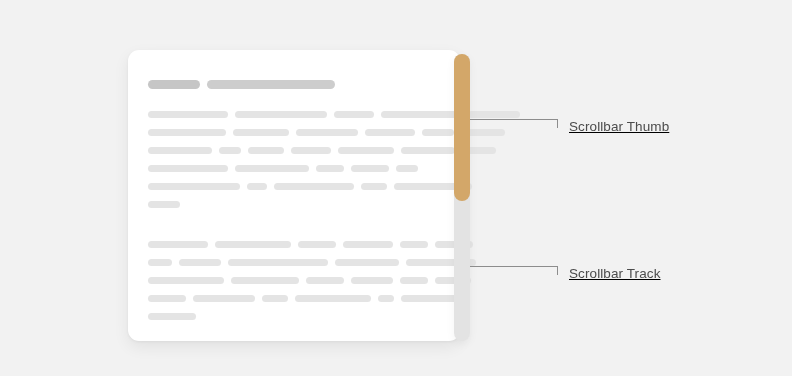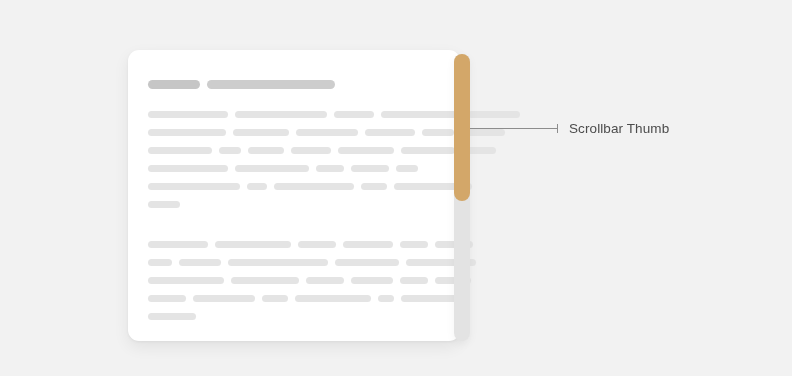--- a/index.html
+++ b/index.html
@@ -84,21 +84,22 @@
     height: 147px;
     background: #d3a769;
     border-radius: 8px;
   }
 
   
   .anno {
     position: absolute;
     height: 18px;
     display: flex;
-    align-items: center;
+    align-items: flex-start;
+    text-decoration: underline;
   }
   .anno-line {
     width: 87px;
     height: 1px;
     background: #8d8d8d;
     flex: 0 0 auto;
   }
   .anno-tick {
     width: 1px;
     height: 9px;
@@ -218,14 +219,19 @@
   <div class="scroll-track">
     <div class="scroll-thumb"></div>
   </div>
 
   <div class="anno" id="anno-thumb">
     <div class="anno-line"></div>
     <div class="anno-tick"></div>
     <div class="anno-label">Scrollbar Thumb</div>
   </div>
 
+  <div class="anno" id="anno-track">
+    <div class="anno-line"></div>
+    <div class="anno-tick"></div>
+    <div class="anno-label">Scrollbar Track</div>
+  </div>
 
 </div>
 
 </body></html>

